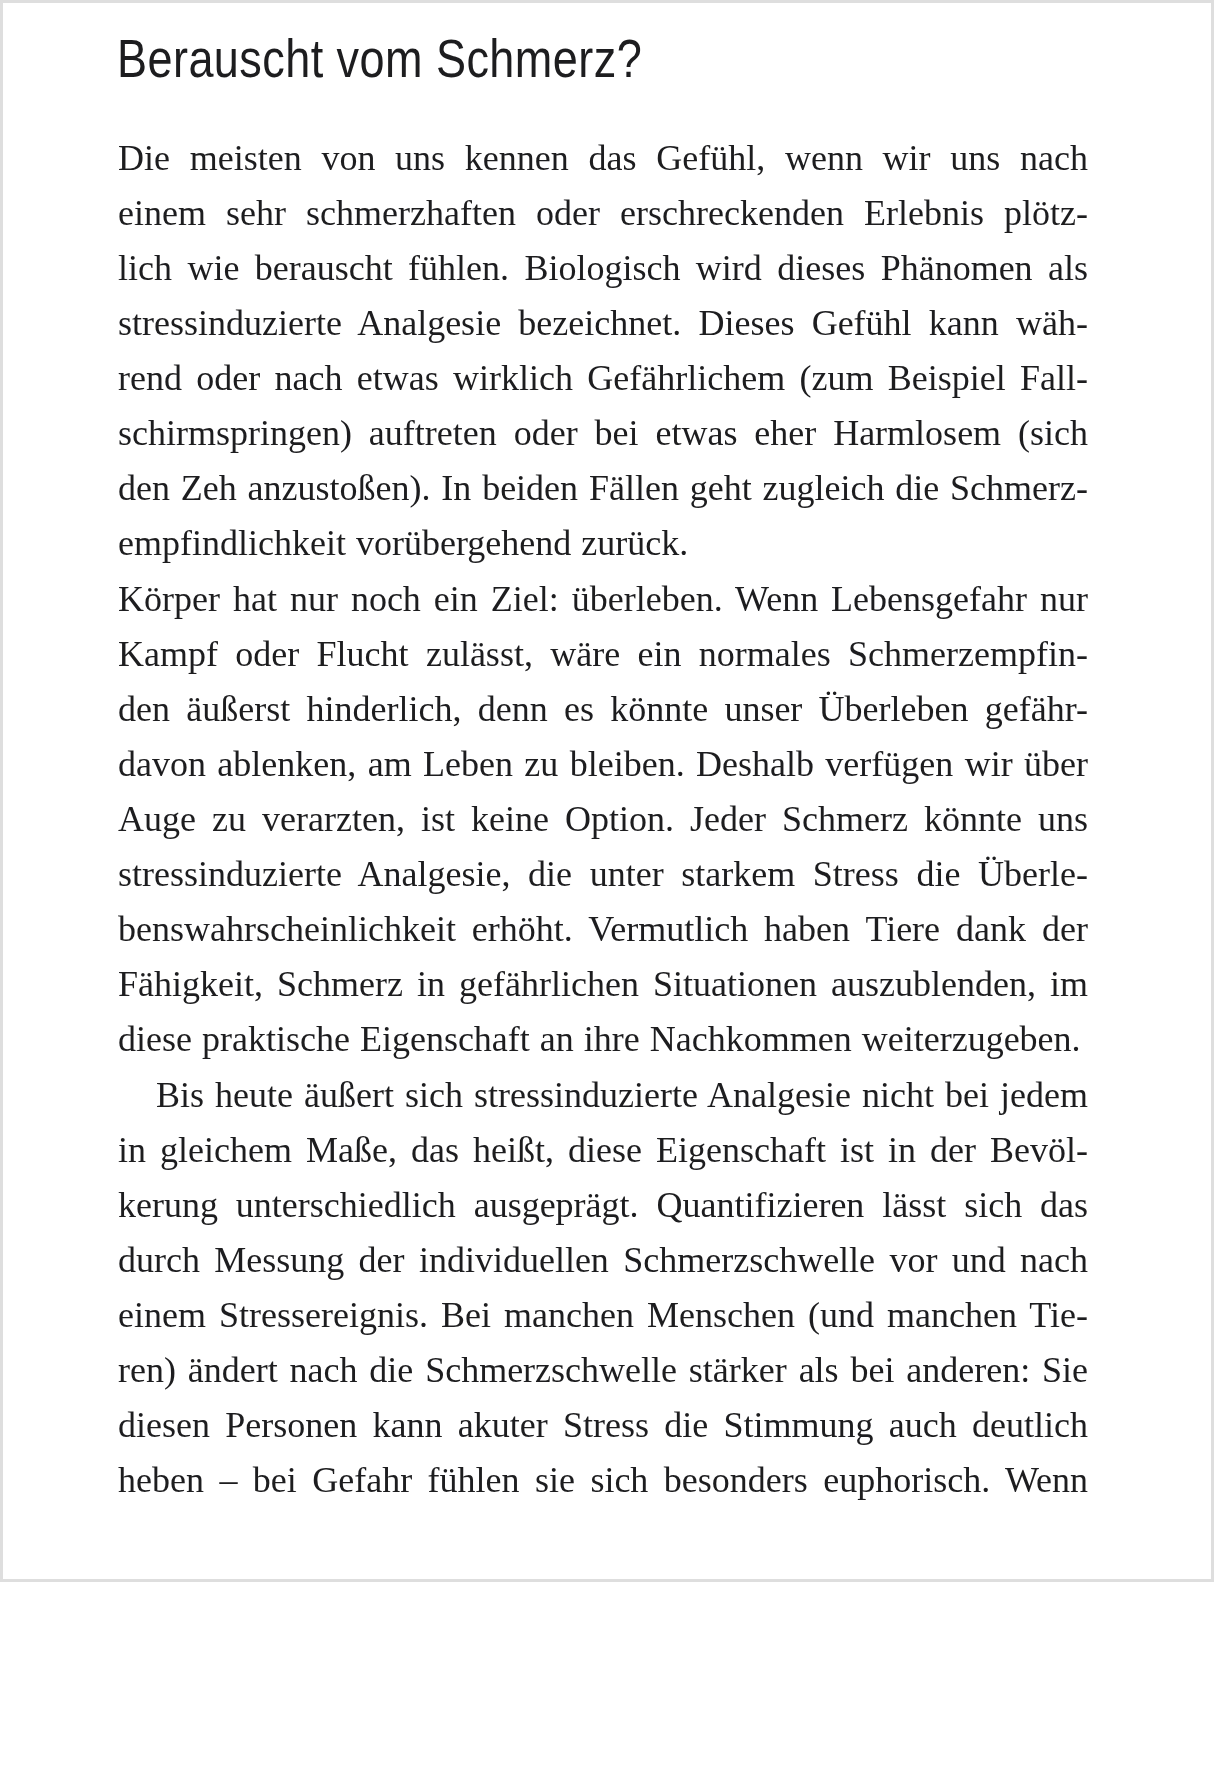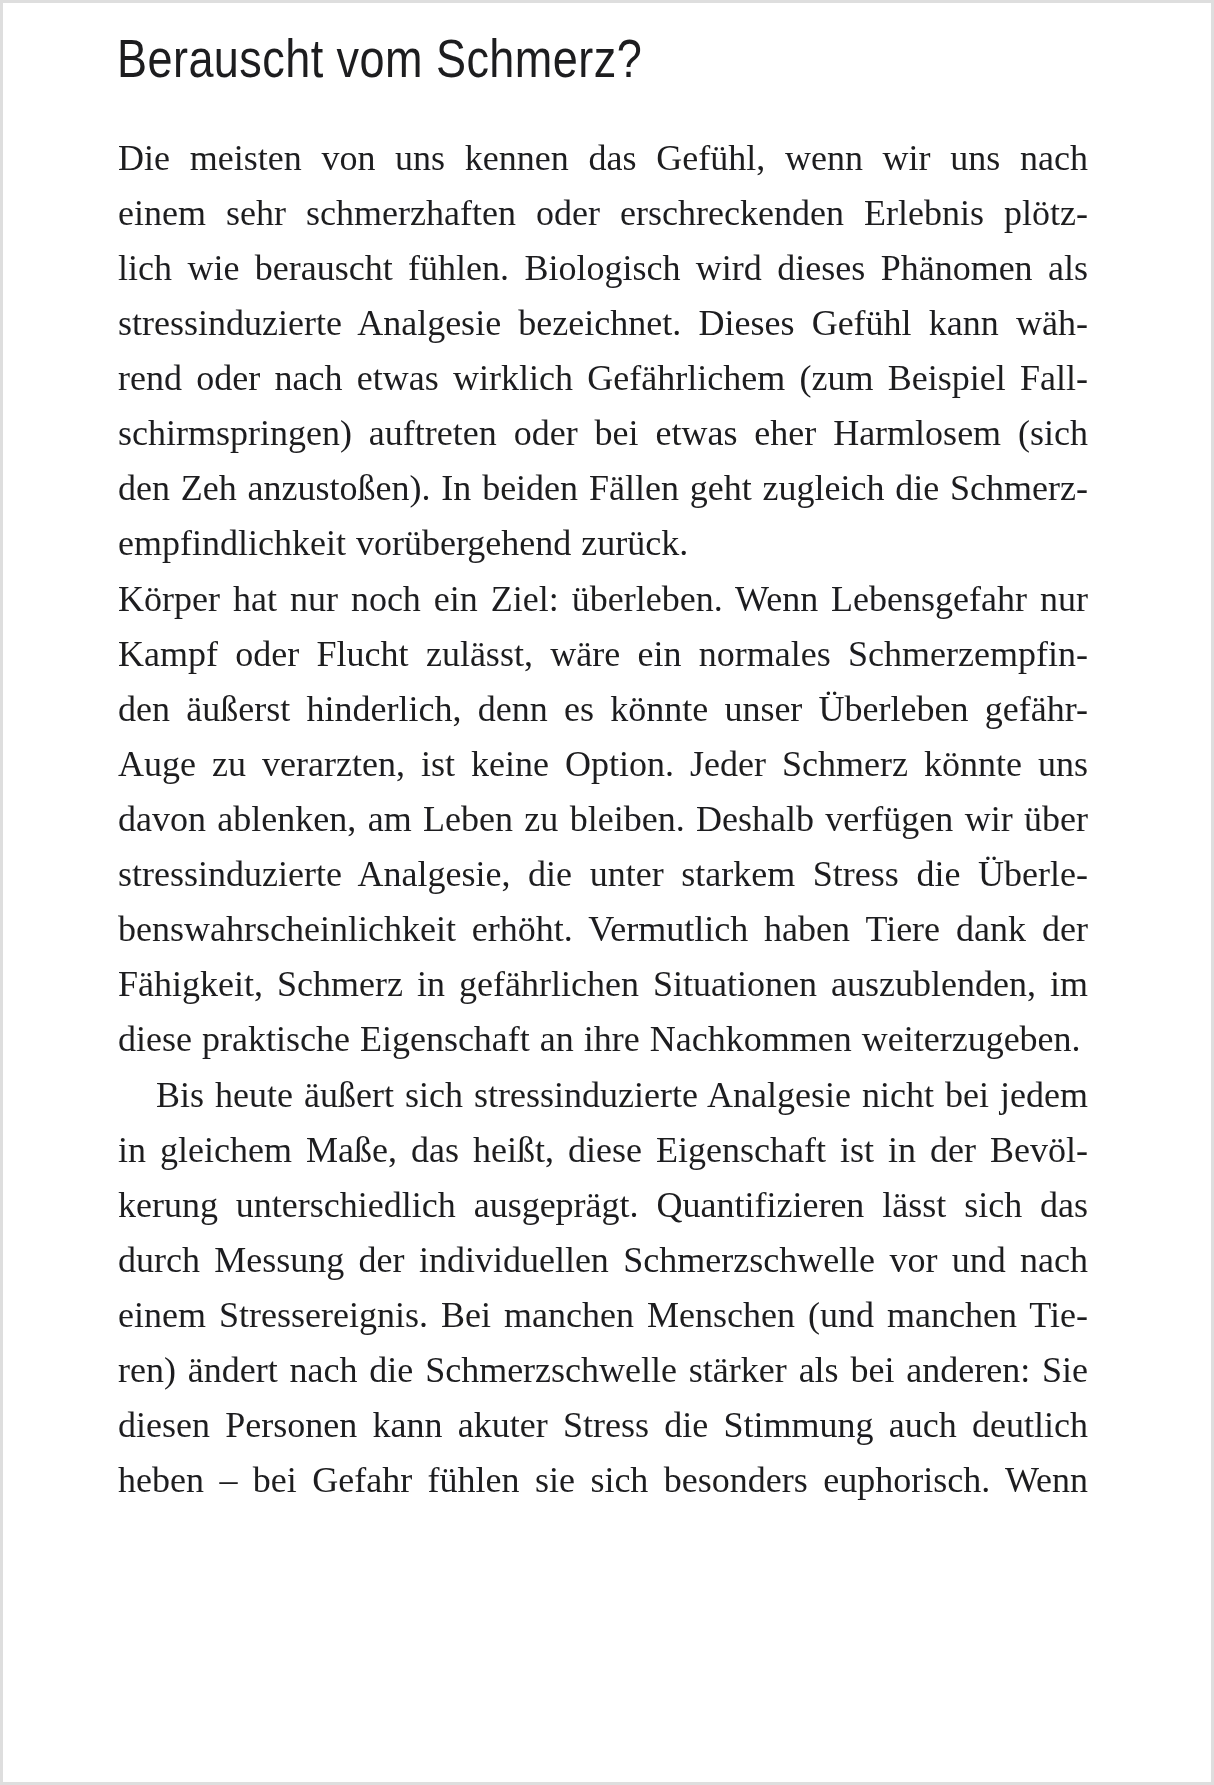--- a/index.html
+++ b/index.html
@@ -4,21 +4,21 @@
 <style>
   html, body {
     margin: 0;
     padding: 0;
     background: #ffffff;
   }
   .page {
     position: relative;
     box-sizing: border-box;
     width: 1214px;
-    height: 1785px;
+    height: 1582px;
     background: #ffffff;
     border: 3px solid #dedede;
     padding: 25px 122px 0 114px;
     overflow: hidden;
     font-family: "Liberation Serif", serif;
     color: #1d1d1f;
   }
   .title {
     margin: 4px 0 0 0;
     font-family: "Liberation Sans", sans-serif;
@@ -66,22 +66,22 @@
         <div class="line">stressinduzierte Analgesie bezeichnet. Dieses Gefühl kann wäh-</div>
         <div class="line">rend oder nach etwas wirklich Gefährlichem (zum Beispiel Fall-</div>
         <div class="line">schirmspringen) auftreten oder bei etwas eher Harmlosem (sich</div>
         <div class="line">den Zeh anzustoßen). In beiden Fällen geht zugleich die Schmerz-</div>
         <div class="line nojust">empfindlichkeit vorübergehend zurück.</div>
       </div>
       <div class="paragraph">
         <div class="line">Körper hat nur noch ein Ziel: überleben. Wenn Lebensgefahr nur</div>
         <div class="line">Kampf oder Flucht zulässt, wäre ein normales Schmerzempfin-</div>
         <div class="line">den äußerst hinderlich, denn es könnte unser Überleben gefähr-</div>
+        <div class="line">davon ablenken, am Leben zu bleiben. Deshalb verfügen wir über</div>
         <div class="line">Auge zu verarzten, ist keine Option. Jeder Schmerz könnte uns</div>
-        <div class="line">davon ablenken, am Leben zu bleiben. Deshalb verfügen wir über</div>
         <div class="line">stressinduzierte Analgesie, die unter starkem Stress die Überle-</div>
         <div class="line">benswahrscheinlichkeit erhöht. Vermutlich haben Tiere dank der</div>
         <div class="line">Fähigkeit, Schmerz in gefährlichen Situationen auszublenden, im</div>
         <div class="line nojust">diese praktische Eigenschaft an ihre Nachkommen weiterzugeben.</div>
       </div>
       <div class="paragraph">
         <div class="line indent">Bis heute äußert sich stressinduzierte Analgesie nicht bei jedem</div>
         <div class="line">in gleichem Maße, das heißt, diese Eigenschaft ist in der Bevöl-</div>
         <div class="line">kerung unterschiedlich ausgeprägt. Quantifizieren lässt sich das</div>
         <div class="line">durch Messung der individuellen Schmerzschwelle vor und nach</div>

